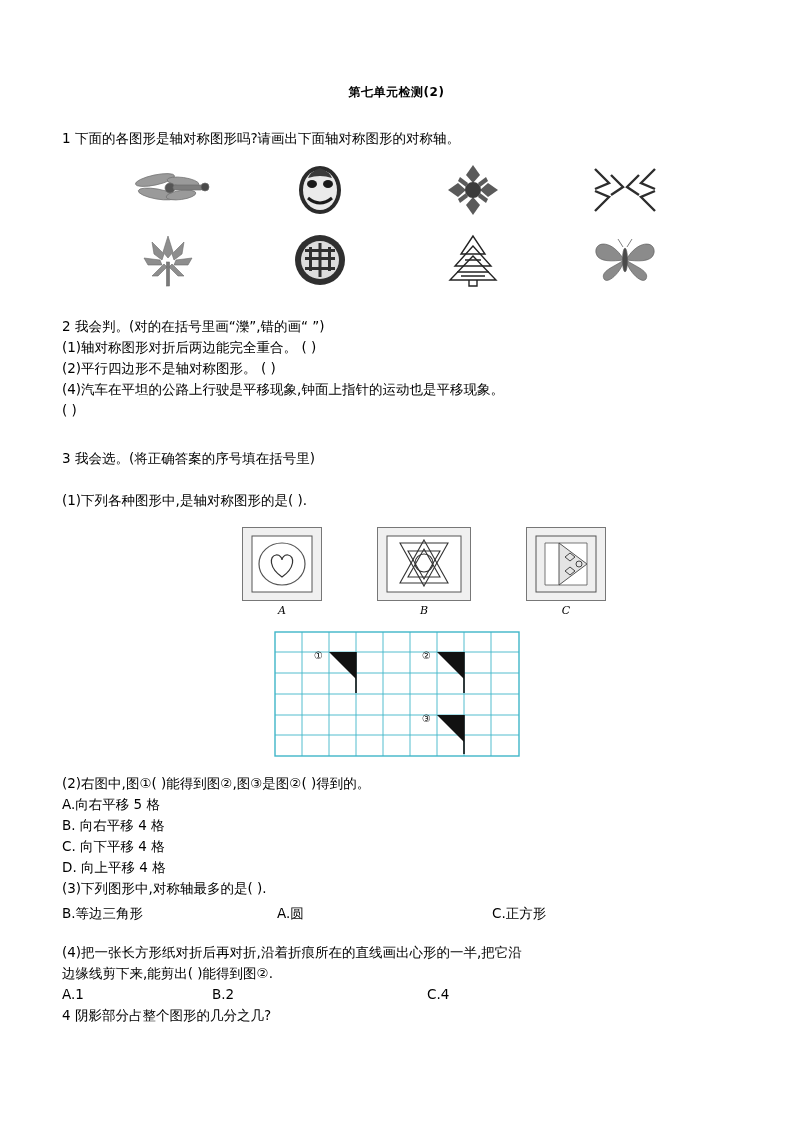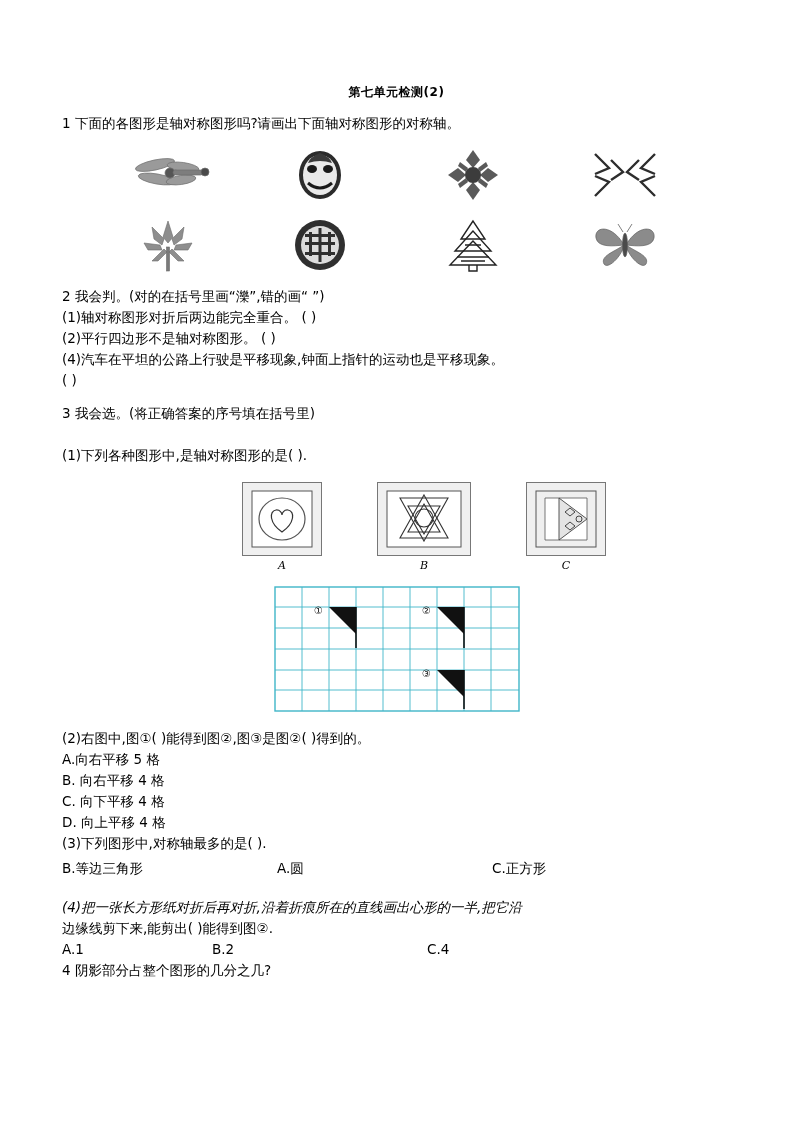--- a/index.html
+++ b/index.html
@@ -24,21 +24,21 @@
   .doc-title {
     text-align: center;
     font-size: 12px;
     font-weight: bold;
     margin-top: 84px;
     letter-spacing: 0.5px;
   }
   .q {
     font-size: 13.5px;
     line-height: 21px;
-    margin-top: 12px;
+    margin-top: 27px;
   }
   .q-line {
     font-size: 13.5px;
     line-height: 21px;
   }
 
   
   .fig-row {
     display: flex;
     justify-content: space-around;
@@ -317,21 +317,21 @@
   <div class="opt">C.   向下平移 4 格</div>
   <div class="opt">D.   向上平移 4 格</div>
 
   <div class="q-line">(3)下列图形中,对称轴最多的是(        ).</div>
   <div class="abc-row">
     <span>B.等边三角形</span>
     <span>A.圆</span>
     <span>C.正方形</span>
   </div>
 
-  <div class="q" style="margin-top:18px;font-style:italic;">(4)把一张长方形纸对折后再对折,沿着折痕所在的直线画出心形的一半,把它沿</div>
+  <div class="q" style="margin-top:18px;">(4)把一张长方形纸对折后再对折,沿着折痕所在的直线画出心形的一半,把它沿</div>
   <div class="q-line">边缘线剪下来,能剪出(      )能得到图②.</div>
   <div class="opt-row">
     <span>A.1</span>
     <span>B.2</span>
     <span>C.4</span>
   </div>
 
   <div class="q-line">4 阴影部分占整个图形的几分之几?</div>
 
 </div>

